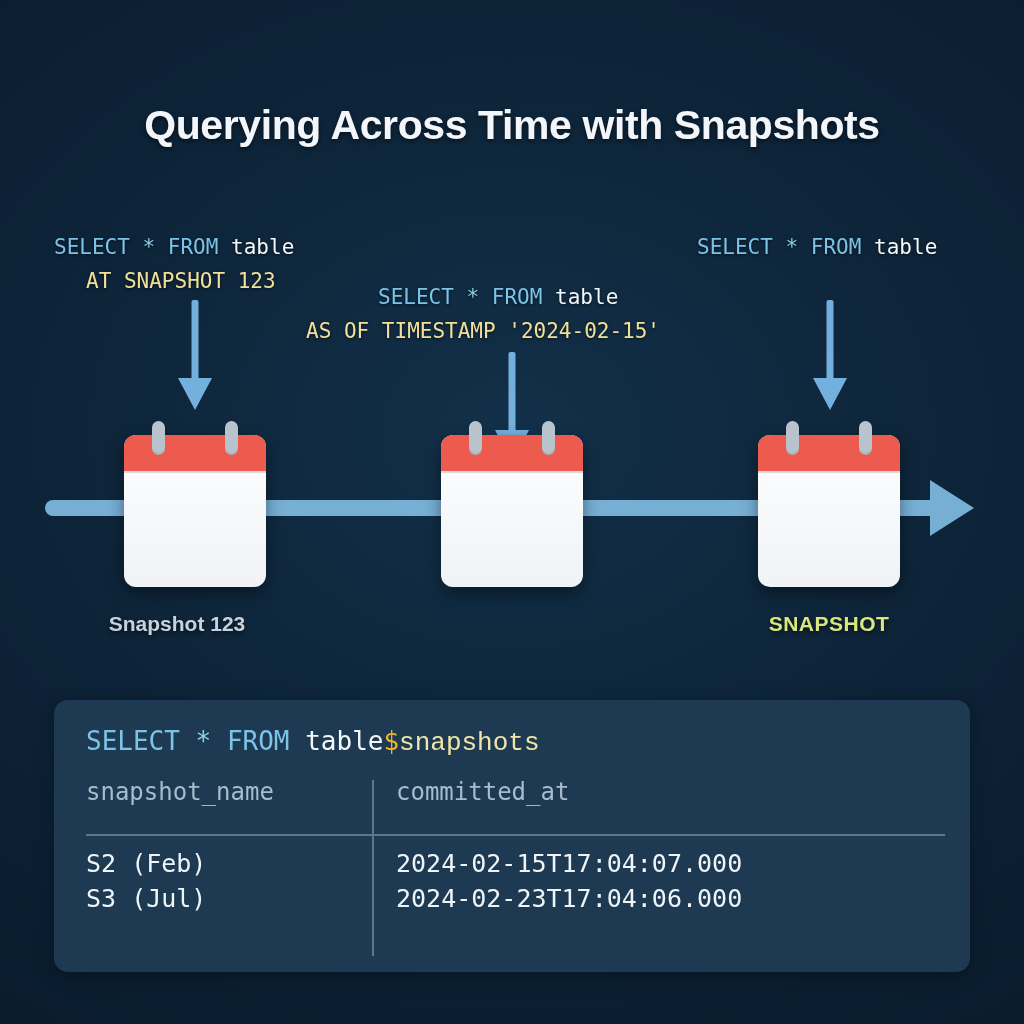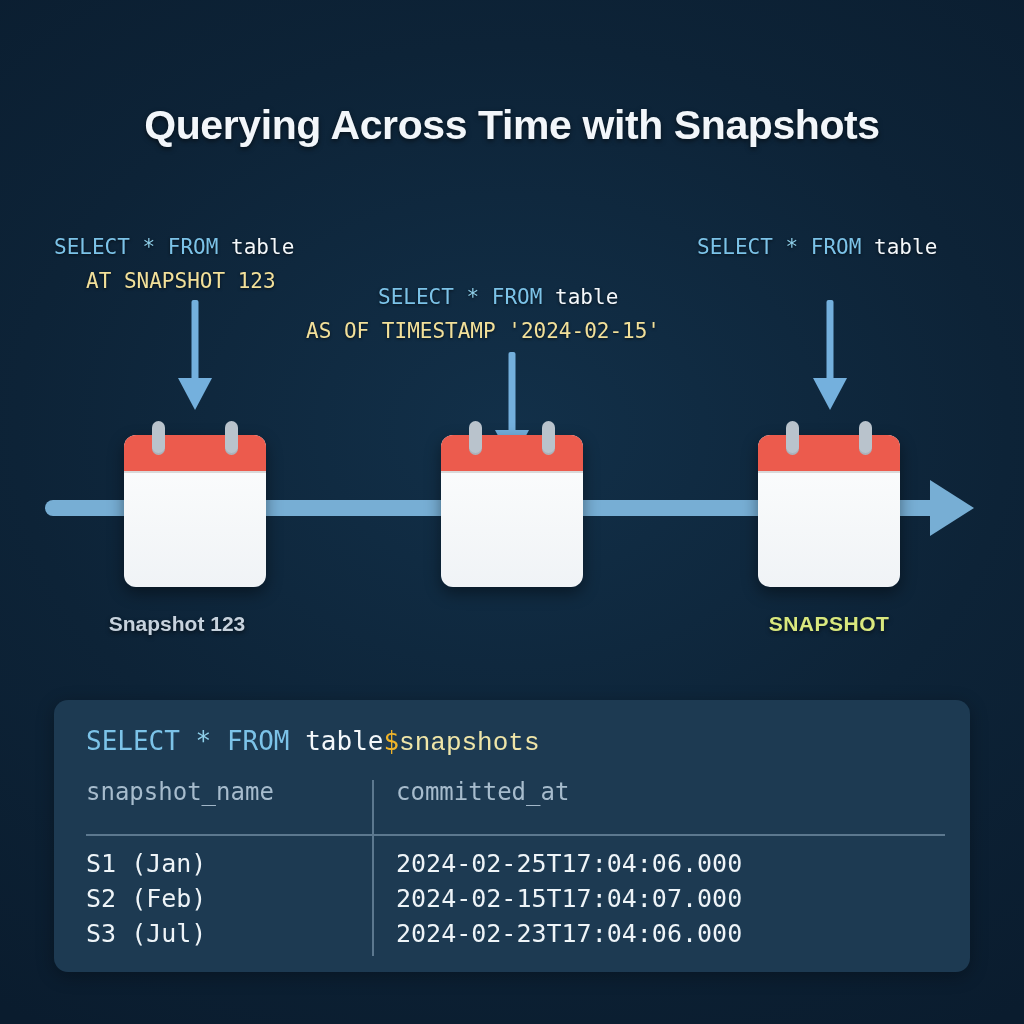--- a/index.html
+++ b/index.html
@@ -352,24 +352,20 @@
     <div class="vdiv"></div>
 
     <div class="tbl-grid">
       <div class="th-row">
         <div class="col-a">snapshot_name</div>
         <div class="col-b">committed_at</div>
       </div>
       <div class="hr"></div>
 
       <div class="td-row">
-        <div class="col-a">S1 (Jan)</div>
-        <div class="col-b">2024-02-25T17:04:06.000</div>
-      </div>
-      <div class="td-row">
         <div class="col-a">S2 (Feb)</div>
         <div class="col-b">2024-02-15T17:04:07.000</div>
       </div>
       <div class="td-row">
         <div class="col-a">S3 (Jul)</div>
         <div class="col-b">2024-02-23T17:04:06.000</div>
       </div>
     </div>
   </div>
 

